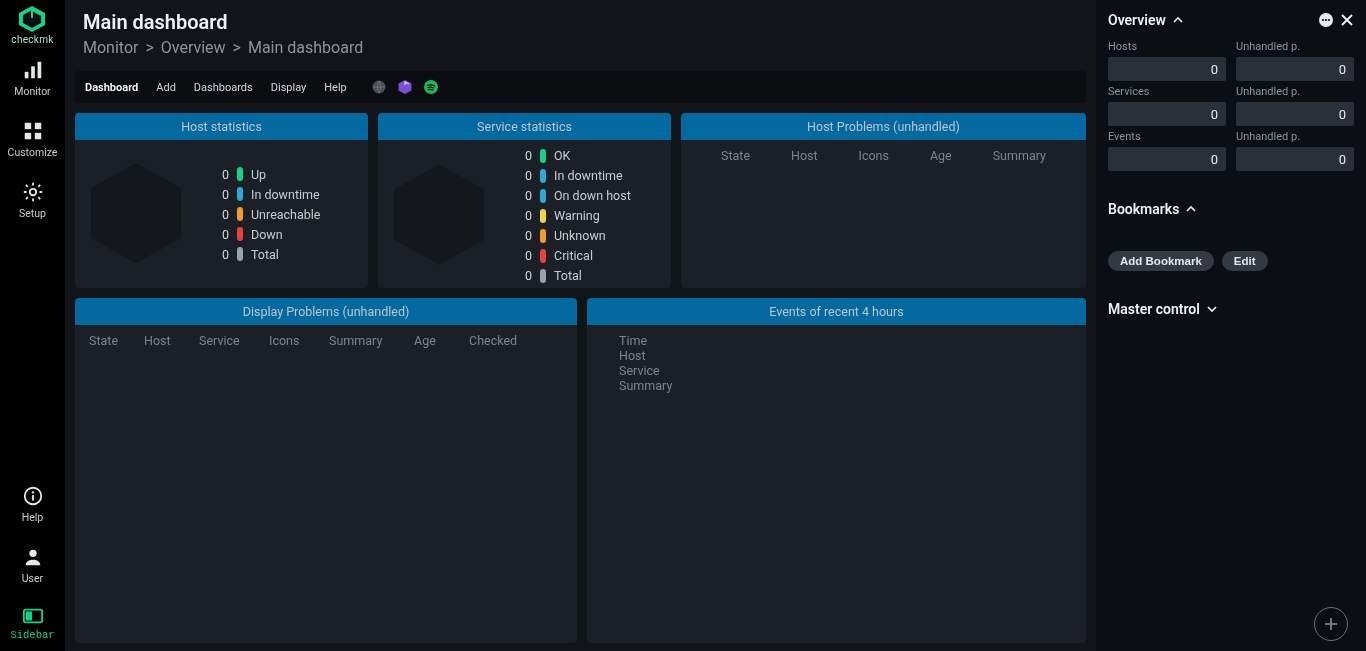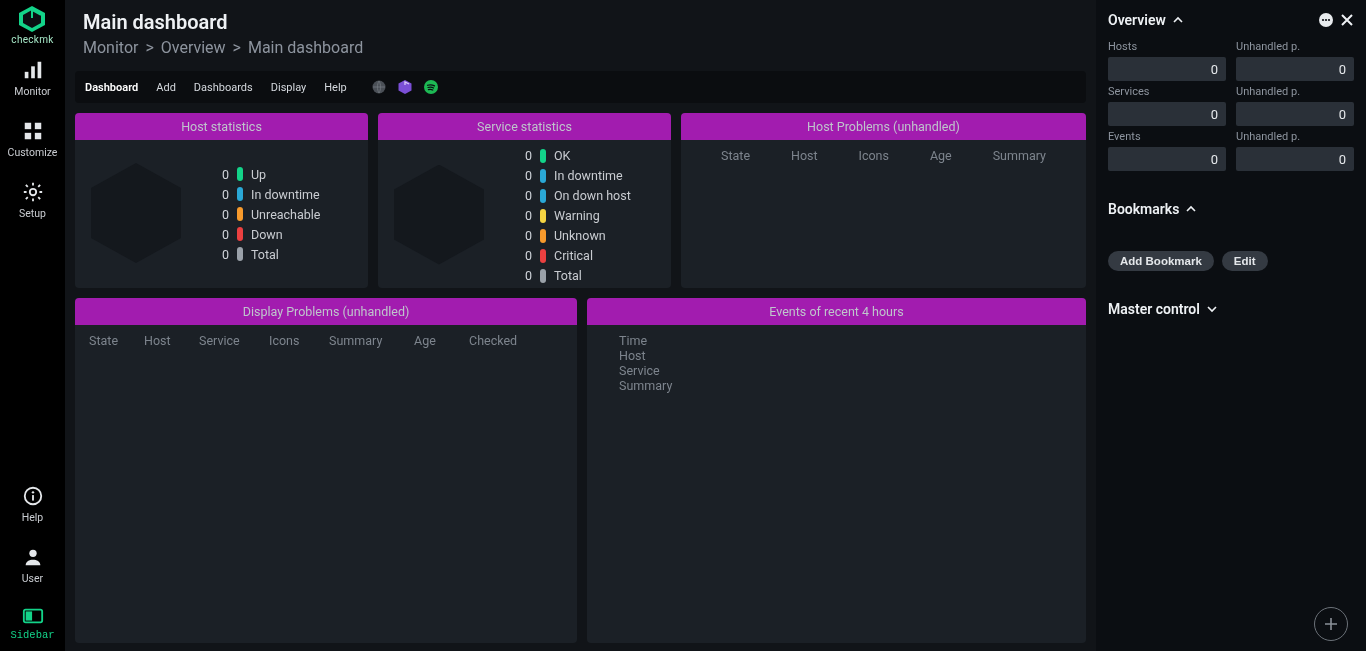--- a/index.html
+++ b/index.html
@@ -106,21 +106,21 @@
   margin: 10px 10px 0 10px;
 }
 .dashlet {
   background: #1b2026;
   border-radius: 4px;
   overflow: hidden;
   display: flex;
   flex-direction: column;
 }
 .dashlet-title {
-  background: #a21caf;
+  background: #0369a1;
   color: #bfc5cc;
   font-size: 12.5px;
   text-align: center;
   padding: 6px 0;
 }
 .dashlet-body {
   flex: 1;
   display: flex;
 }
 

